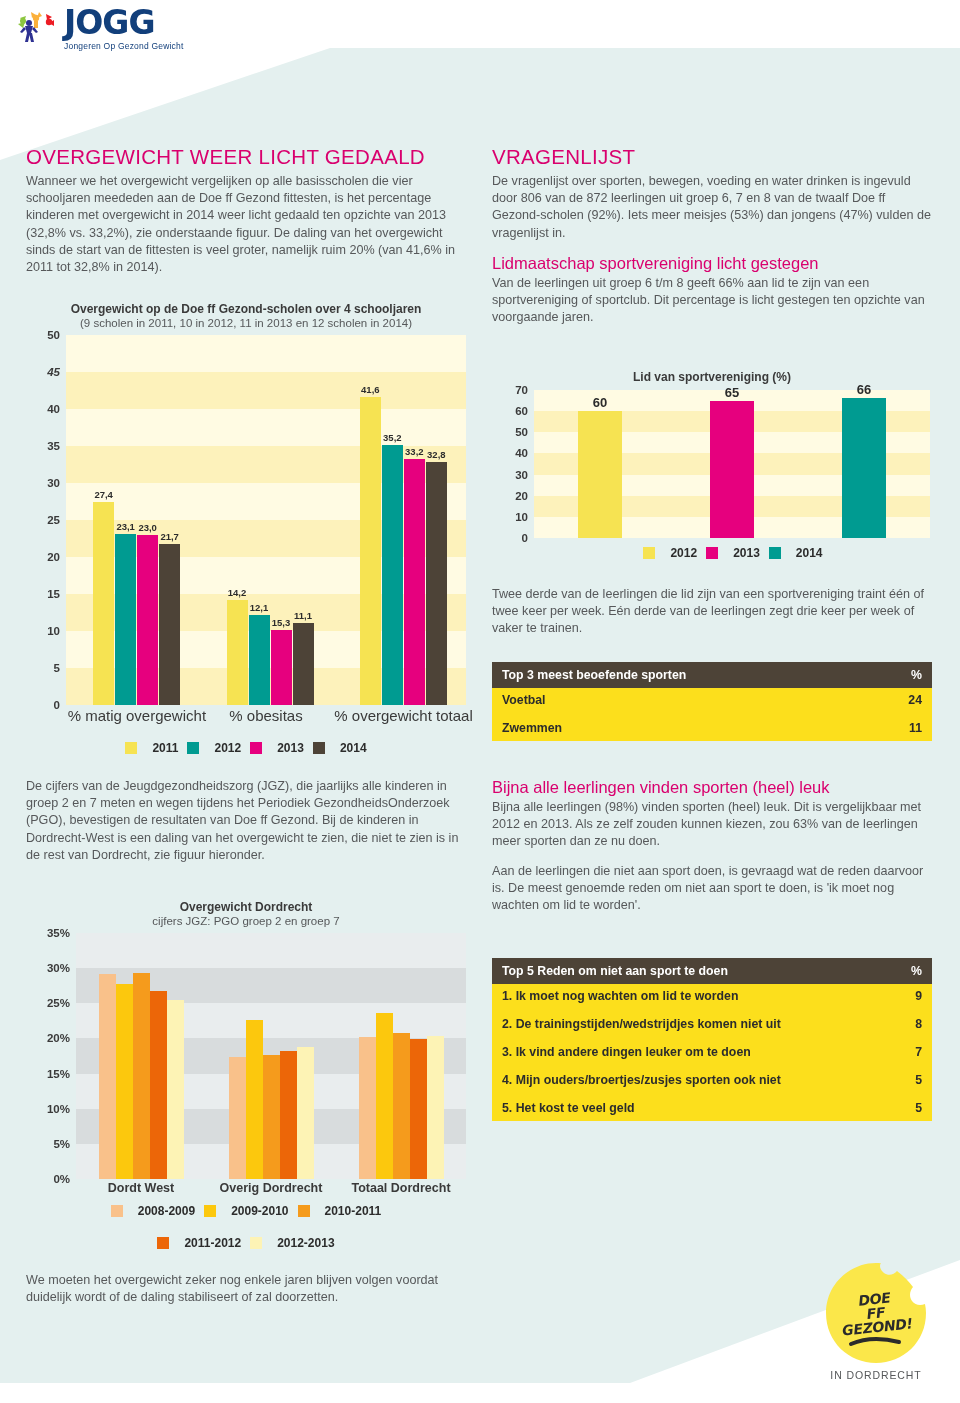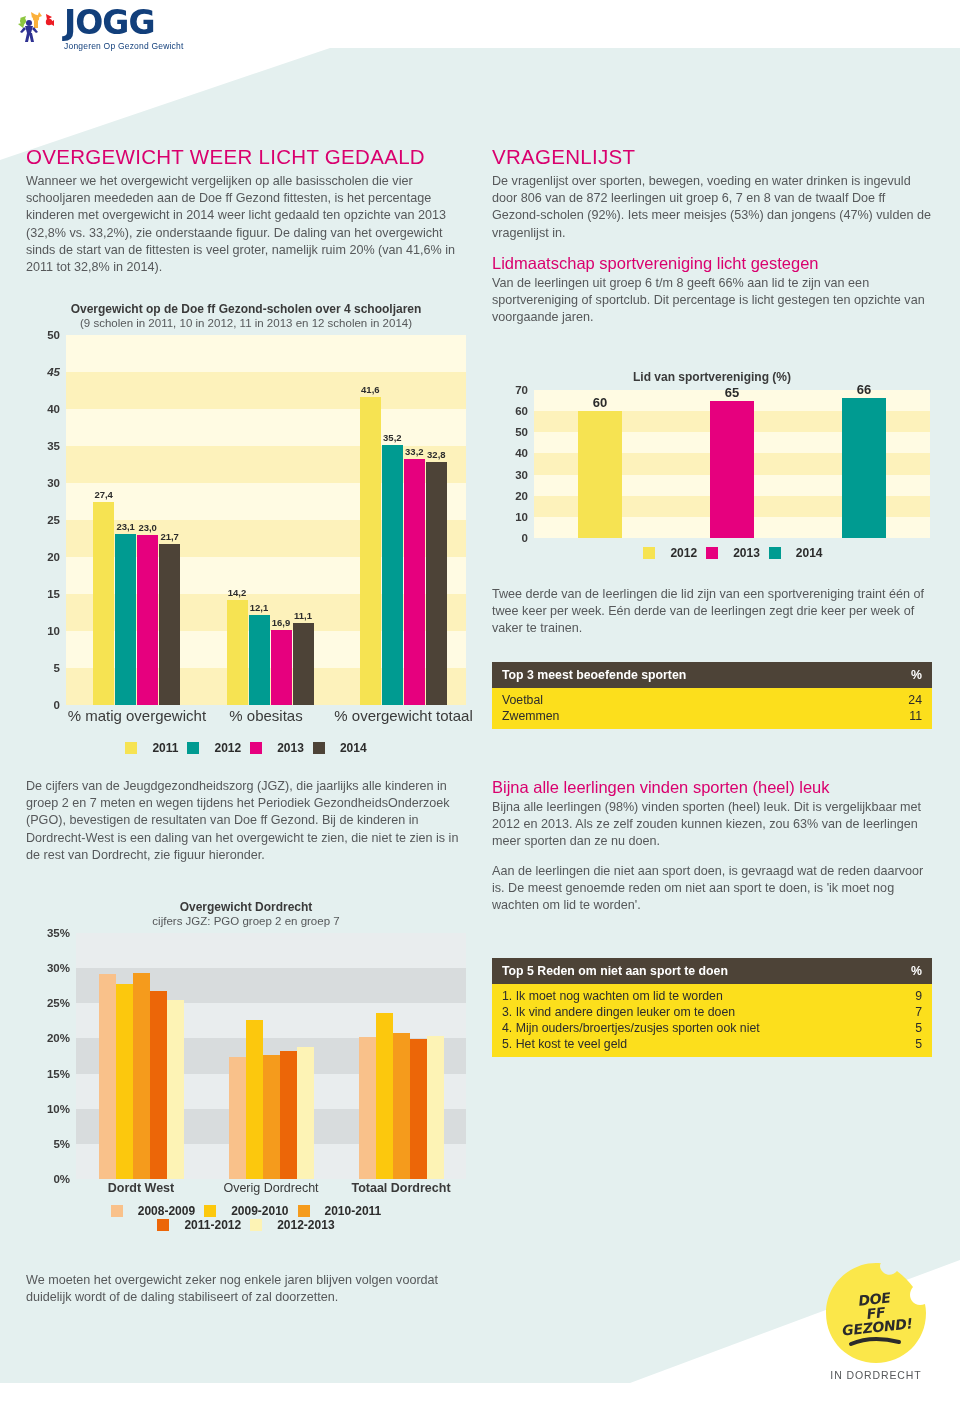--- a/index.html
+++ b/index.html
@@ -80,21 +80,21 @@
   .lg-item { display:flex; align-items:center; gap:15px; font-size:12px; font-weight:bold; color:#2c2c2c; }
   .lg-sw { width:12px; height:12px; display:inline-block; }
 
   
   .tbl { width:100%; border-collapse:collapse; font-size:12.3px; }
   .tbl thead th {
     background:#4d4337; color:#fff; font-weight:bold; text-align:left;
     padding:6px 10px 6px 10px;
   }
   .tbl thead th.num { text-align:right; }
-  .tbl tbody td { background:#fcdf1c; color:#2c2c2c; font-weight:normal; padding:1px 10px; }
+  .tbl tbody td { background:#fcdf1c; color:#2c2c2c; font-weight:bold; padding:7px 10px; }
   .tbl tbody td.num { text-align:right; }
   .tbl tbody tr:first-child td { padding-top:5px; }
   .tbl tbody tr:last-child td { padding-bottom:6px; }
 
   
   #dfg { position:absolute; right:24px; bottom:22px; z-index:6; text-align:center; width:120px;}
   .dfg-circle { position:relative; width:102px; height:102px; margin:0 auto; }
   .dfg-in { position:absolute; inset:0; }
   .dfg-txt {
     position:absolute; inset:0; display:flex; flex-direction:column;
@@ -187,21 +187,21 @@
         <span class="ylab" style="top: 20%;">40</span>
         <span class="ylab" style="top: 10%; font-style: italic;">45</span>
         <span class="ylab" style="top: 0%;">50</span>
       </div>
   <div class="bar-lab" style="left: 37.6667px; top: 154.24px;">27,4</div>
       <div class="bar-lab" style="left: 59.6667px; top: 186.06px;">23,1</div>
       <div class="bar-lab" style="left: 81.6667px; top: 186.8px;">23,0</div>
       <div class="bar-lab" style="left: 103.667px; top: 196.42px;">21,7</div>
       <div class="bar-lab" style="left: 171px; top: 251.92px;">14,2</div>
       <div class="bar-lab" style="left: 193px; top: 267.46px;">12,1</div>
-      <div class="bar-lab" style="left: 215px; top: 281.52px;">16,9</div>
+      <div class="bar-lab" style="left: 215px; top: 281.52px;">15,3</div>
       <div class="bar-lab" style="left: 237px; top: 274.86px;">11,1</div>
       <div class="bar-lab" style="left: 304.333px; top: 49.16px;">41,6</div>
       <div class="bar-lab" style="left: 326.333px; top: 96.52px;">35,2</div>
       <div class="bar-lab" style="left: 348.333px; top: 111.32px;">33,2</div>
       <div class="bar-lab" style="left: 370.333px; top: 114.28px;">32,8</div>
     </div>
   <div id="c1cats" style="position:relative; height:34px; margin-left:40px; width:400px;">
       <div class="cat-lab" style="left: 66.6667px; top: 3px; width: 130px; margin-left: 0px; transform: translateX(-50%);">% matig overgewicht</div>
       <div class="cat-lab" style="left: 200px; top: 3px; width: 130px; margin-left: 0px; transform: translateX(-50%);">% obesitas</div>
       <div class="cat-lab" style="left: 333.333px; top: 3px; width: 130px; margin-left: 0px; transform: translateX(-50%);">% overgewicht totaal</div>
@@ -264,38 +264,38 @@
         <span class="ylab" style="top: 71.4286%;">10%</span>
         <span class="ylab" style="top: 57.1429%;">15%</span>
         <span class="ylab" style="top: 42.8571%;">20%</span>
         <span class="ylab" style="top: 28.5714%;">25%</span>
         <span class="ylab" style="top: 14.2857%;">30%</span>
         <span class="ylab" style="top: 0%;">35%</span>
       </div>
   </div>
   <div id="c3cats" style="position:relative; height:22px; margin-left:50px; width:390px;">
       <div class="cat-lab" style="left: 65px; top: 2px; font-weight: bold; font-size: 12.5px;">Dordt West</div>
-      <div class="cat-lab" style="left: 195px; top: 2px; font-weight: normal; font-size: 12.5px;">Overig Dordrecht</div>
+      <div class="cat-lab" style="left: 195px; top: 2px; font-weight: bold; font-size: 12.5px;">Overig Dordrecht</div>
       <div class="cat-lab" style="left: 325px; top: 2px; font-weight: bold; font-size: 12.5px;">Totaal Dordrecht</div>
     </div>
   <div class="legend" id="c3legend" style="margin-top:3px;">
       <div class="lg-item">
         <span class="lg-sw" style="background: rgb(249, 193, 138);"></span>
         <span>2008-2009</span>
       </div>
       <div class="lg-item">
         <span class="lg-sw" style="background: rgb(252, 200, 13);"></span>
         <span>2009-2010</span>
       </div>
       <div class="lg-item">
         <span class="lg-sw" style="background: rgb(245, 155, 28);"></span>
         <span>2010-2011</span>
       </div>
     </div>
-  <div class="legend" id="c3legend2" style="margin-top:0;">
+  <div class="legend" id="c3legend2" style="margin-top:18px;">
       <div class="lg-item">
         <span class="lg-sw" style="background: rgb(236, 102, 8);"></span>
         <span>2011-2012</span>
       </div>
       <div class="lg-item">
         <span class="lg-sw" style="background: rgb(253, 243, 181);"></span>
         <span>2012-2013</span>
       </div>
     </div>
 </div>
@@ -394,20 +394,24 @@
         <th>Top 5 Reden om niet aan sport te doen</th>
         <th class="num">%</th>
       </tr>
     </thead>
     <tbody id="top5-body">
         <tr>
           <td>1.  Ik moet nog wachten om lid te worden</td>
           <td class="num">9</td>
         </tr>
         <tr>
+          <td>2. De trainingstijden/wedstrijdjes komen niet uit</td>
+          <td class="num">8</td>
+        </tr>
+        <tr>
           <td>3. Ik vind andere dingen leuker om te doen</td>
           <td class="num">7</td>
         </tr>
         <tr>
           <td>4. Mijn ouders/broertjes/zusjes sporten ook niet</td>
           <td class="num">5</td>
         </tr>
         <tr>
           <td>5. Het kost te veel geld</td>
           <td class="num">5</td>

